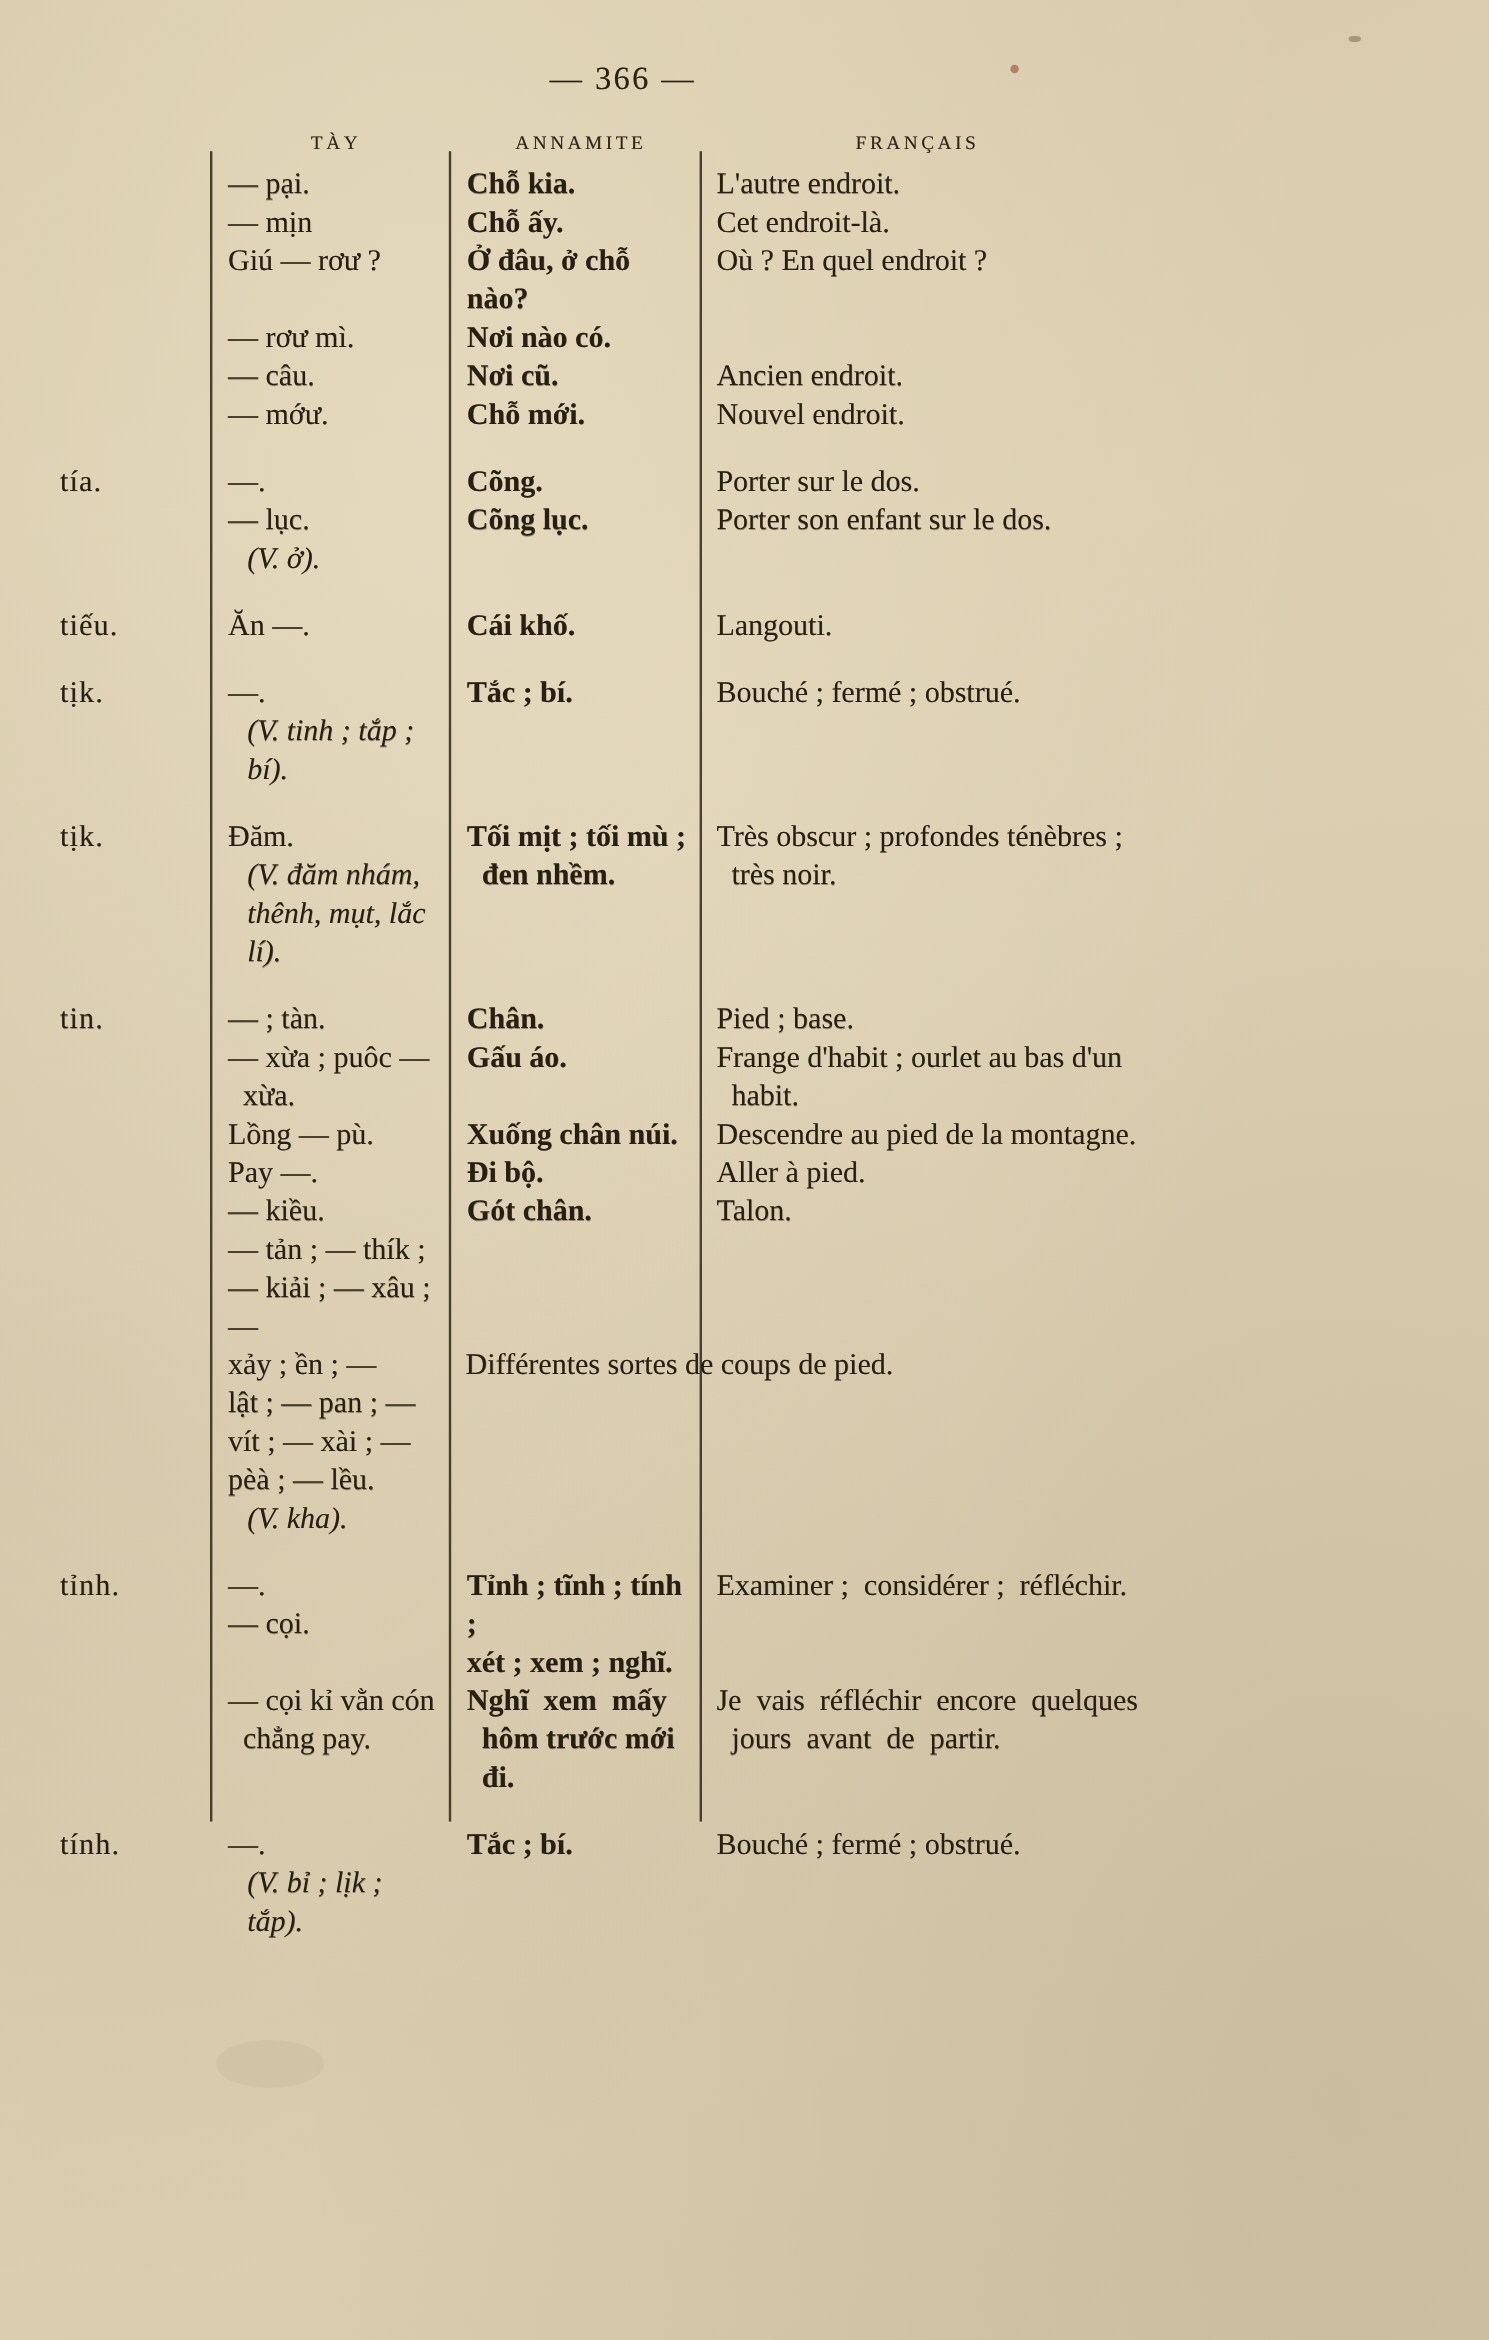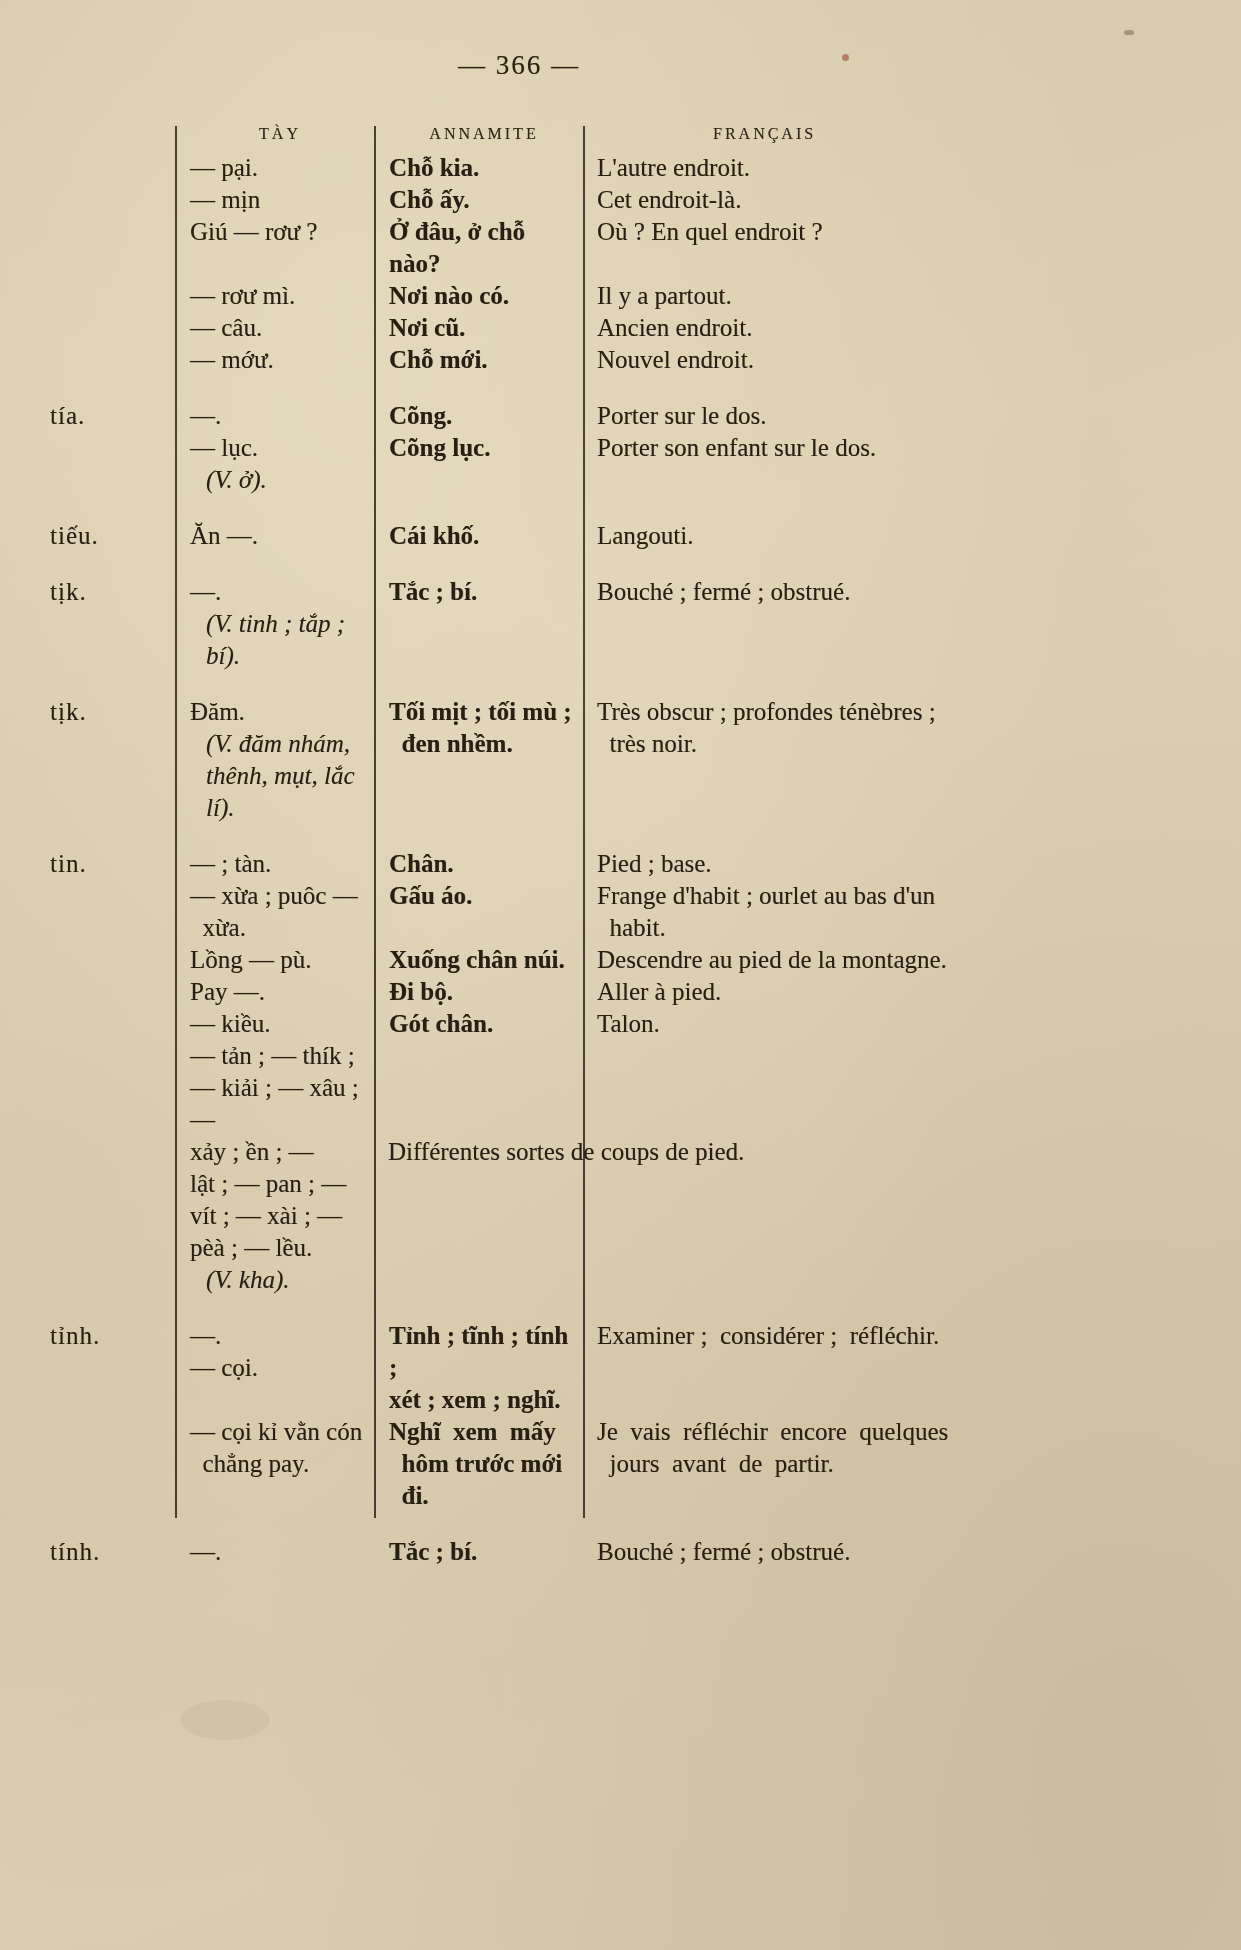--- a/index.html
+++ b/index.html
@@ -23,21 +23,21 @@
     position:absolute; top:50px; left:0; width:990px;
     text-align:center; font-size:27px; letter-spacing:2px; color:#2b2213;
     text-shadow:0.3px 0.3px 0.4px rgba(40,30,15,0.45);
     margin-left:24px;
   }
   .rule { position:absolute; top:126px; width:2px; height:1392px; background:rgba(38,30,18,0.82); }
   .rule-1 { left:175px; }
   .rule-2 { left:374px; }
   .rule-3 { left:583px; }
 
-  .dict-table { position:absolute; top:124px; left:0; width:1144px; }
+  .dict-table { position:absolute; top:110px; left:0; width:1144px; }
 
   .row, .header-row { display:flex; align-items:flex-start; }
   .cell { box-sizing:border-box; font-size:25px; line-height:32px; white-space:pre-wrap;
           text-shadow:0.3px 0.3px 0.4px rgba(40,30,15,0.4); }
   .hw  { width:175px; padding-left:50px; font-weight:normal; letter-spacing:1px; }
   .tay { width:199px; padding-left:15px; padding-right:4px; }
   .ann { width:209px; padding-left:15px; padding-right:4px;font-weight:bold; }
   .fr  { flex:1; padding-left:14px; padding-right:30px; }
   .ref { display:block; font-style:italic; padding-left:16px; }
 
@@ -89,21 +89,20 @@
           <div class="row">
     <div class="cell hw"></div>
     <div class="cell tay"><span class="tay-text">Giú — rơư ?</span></div>
     <div class="cell ann">Ở đâu, ở chỗ nào?</div>
     <div class="cell fr">Où ? En quel endroit ?</div>
   </div>
           <div class="row">
     <div class="cell hw"></div>
     <div class="cell tay"><span class="tay-text">— rơư mì.</span></div>
     <div class="cell ann">Nơi nào có.</div>
-    <div class="cell fr">Il y a partout.</div>
   </div>
           <div class="row">
     <div class="cell hw"></div>
     <div class="cell tay"><span class="tay-text">— câu.</span></div>
     <div class="cell ann">Nơi cũ.</div>
     <div class="cell fr">Ancien endroit.</div>
   </div>
           <div class="row">
     <div class="cell hw"></div>
     <div class="cell tay"><span class="tay-text">— mớư.</span></div>
@@ -214,21 +213,21 @@
     <div class="cell ann">Nghĩ  xem  mấy
   hôm trước mới
   đi.</div>
     <div class="cell fr">Je  vais  réfléchir  encore  quelques
   jours  avant  de  partir.</div>
   </div>
         </div>
         <div class="entry">
           <div class="row">
     <div class="cell hw">tính.</div>
-    <div class="cell tay"><span class="tay-text">—.</span></div>
+    <div class="cell tay"><span class="tay-text">—.</span><span class="ref">(V. bỉ ; lịk ; tắp).</span></div>
     <div class="cell ann">Tắc ; bí.</div>
     <div class="cell fr">Bouché ; fermé ; obstrué.</div>
   </div>
         </div>
       </div>
   </div>
 
 </div>
 
 </body></html>

